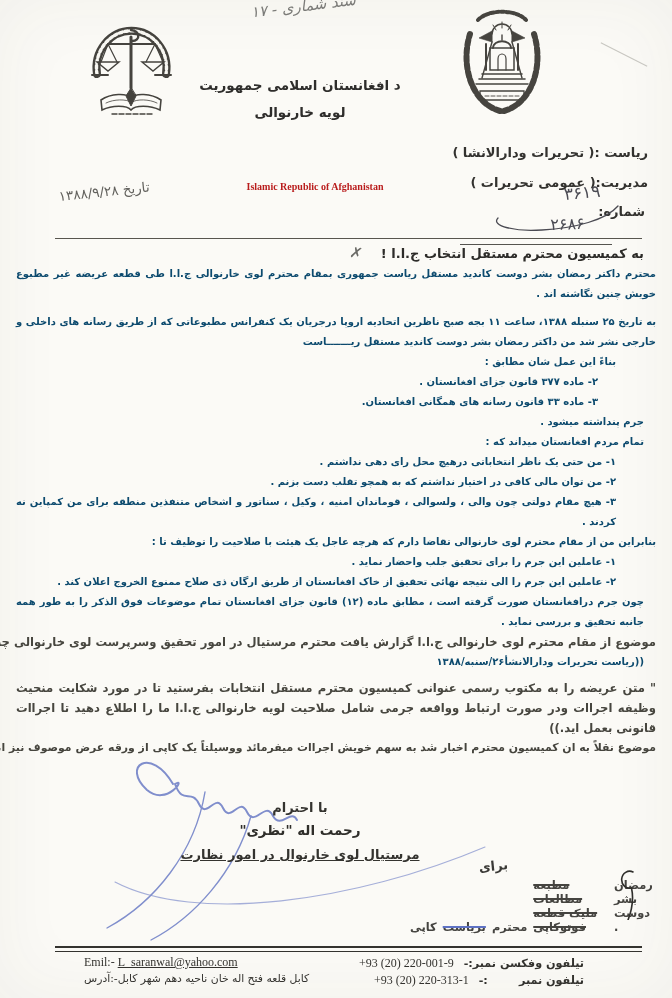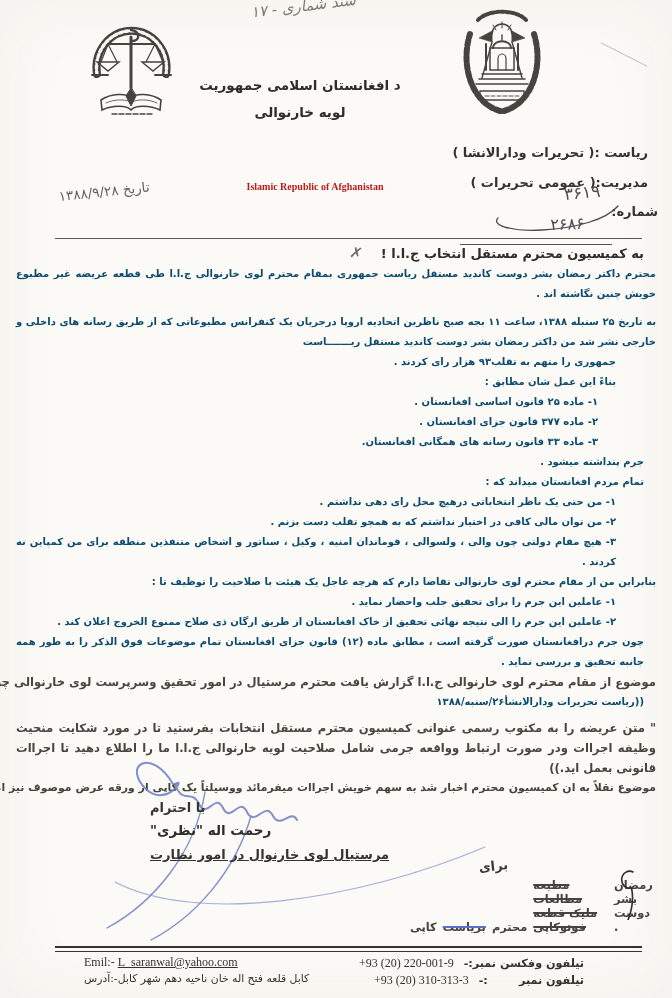--- a/index.html
+++ b/index.html
@@ -8,21 +8,21 @@
   
   .hand{color:#7b7b78;transform-origin:left top;}
   .top-annotation{position:absolute;left:198px;top:10px;width:210px;font-size:15px;letter-spacing:2px;
                   transform:rotate(-7deg);direction:rtl;text-align:center;font-style:italic;}
   .emblem-left{position:absolute;left:84px;top:14px;}
   .emblem-right{position:absolute;left:452px;top:4px;}
   .title-ps{position:absolute;left:185px;top:72px;width:230px;text-align:center;direction:rtl;}
   .title-ps div{font-weight:bold;font-size:13.5px;line-height:27px;color:#2e2d2b;}
   .admin{position:absolute;right:24px;top:138px;width:320px;direction:rtl;text-align:right;}
   .admin .a-line{font-size:13px;font-weight:bold;color:#33322f;line-height:30px;}
-  .shomara{position:absolute;right:14px;top:204px;font-size:13px;font-weight:bold;direction:rtl;color:#33322f;}
+  .shomara{position:absolute;right:27px;top:204px;font-size:13px;font-weight:bold;direction:rtl;color:#33322f;}
   .num-top{position:absolute;right:72px;top:184px;font-size:17px;color:#4b4b53;transform:rotate(-5deg);letter-spacing:2px;}
   .num-curve{position:absolute;right:50px;top:200px;}
   .num-bottom{position:absolute;right:88px;top:215px;font-size:16px;color:#4b4b53;letter-spacing:3px;transform:rotate(-2deg);}
   .num-underline{position:absolute;right:60px;top:244px;width:152px;border-top:1.4px solid #55544f;}
   .date-hand{position:absolute;left:58px;top:188px;width:140px;font-size:13.5px;color:#63625e;
              transform:rotate(-6deg);direction:rtl;text-align:left;letter-spacing:1px;}
   .title-en{position:absolute;left:180px;top:176px;width:270px;text-align:center;
             font-family:"Liberation Serif",serif;font-weight:bold;font-size:10px;line-height:21px;color:#b91c1c;}
   .header-rule{position:absolute;left:55px;right:30px;top:238px;border-top:1.6px solid #58564f;}
   .corner-mark{position:absolute;left:598px;top:54px;width:52px;border-top:1.6px solid #c7c6c0;transform:rotate(27deg);}
@@ -32,21 +32,21 @@
   .para{text-align:justify;text-align-last:right;}
   .i1{padding-right:12px;} .i2{padding-right:40px;} .i3{padding-right:58px;}
   .head-ln{font-size:13px;color:#2d2c29;}
   .light{font-weight:600;font-size:11.6px;color:#47463f;}
   .tiny{font-weight:600;font-size:10.9px;color:#45443d;}
   .nw{white-space:nowrap;}
   .gap8{height:8px;} .gap6{height:6px;}
   .xmark{display:inline-block;margin-left:6px;margin-right:18px;color:#6a6a66;font-size:15px;
          transform:rotate(12deg);font-weight:400;}
   
-  .closing{position:absolute;left:150px;top:800px;width:300px;text-align:left;direction:rtl;}
+  .closing{position:absolute;left:150px;top:800px;width:300px;text-align:center;direction:rtl;}
   .closing .c1{font-size:13px;font-weight:bold;color:#34332f;margin-bottom:7px;}
   .closing .c2{font-size:13.5px;font-weight:bold;color:#2f2e2a;margin-bottom:9px;}
   .closing .c3{font-size:13px;font-weight:bold;color:#34332f;text-decoration:underline;}
   .signature-svg{position:absolute;left:55px;top:732px;pointer-events:none;}
   
   .cc-row{position:absolute;left:410px;right:18px;top:878px;display:flex;gap:6px;align-items:flex-end;
           font-size:11.4px;font-weight:600;color:#454440;direction:ltr;}
   .cc-row .struck{text-decoration:line-through;text-decoration-thickness:2px;}
   .cc-row .struck-blue{text-decoration:line-through;text-decoration-color:#5e72c4;text-decoration-thickness:1.6px;}
   .cc-hand{position:absolute;left:478px;top:860px;font-size:13px;font-weight:bold;color:#3a3936;
@@ -142,23 +142,21 @@
     <div>Islamic Republic of Afghanistan</div>
   </div>
 
   <div class="header-rule"></div>
 
   <div class="body-txt">
     <div class="ln head-ln i1"><span>به کمیسیون محترم مستقل انتخاب ج.ا.ا !</span><span class="xmark">✗</span></div>
     <div class="ln para">محترم داکتر رمضان بشر دوست کاندید مستقل ریاست جمهوری بمقام محترم لوی خارنوالی ج.ا.ا طی قطعه عریضه غیر مطبوع خویش چنین نگاشته اند .</div>
     <div class="gap8"></div>
     <div class="ln para">به تاریخ ۲۵ سنبله ۱۳۸۸، ساعت ۱۱ بجه صبح ناظرین اتحادیه اروپا درجریان یک کنفرانس مطبوعاتی که از طریق رسانه های داخلی و خارجی نشر شد من داکتر رمضان بشر دوست کاندید مستقل ریـــــــاست</div>
-    <div class="ln i2">جمهوری را متهم به تقلب۹۳ هزار رای کردند .</div>
     <div class="ln i2">بناءً این عمل شان مطابق :</div>
-    <div class="ln i3">۱- ماده ۲۵ قانون اساسی افغانستان .</div>
     <div class="ln i3">۲- ماده ۳۷۷ قانون جزای افغانستان .</div>
     <div class="ln i3">۳- ماده ۳۳ قانون رسانه های همگانی افغانستان.</div>
     <div class="ln i1">جرم پنداشته میشود .</div>
     <div class="ln i1">تمام مردم افغانستان میداند که :</div>
     <div class="ln i2">۱- من حتی یک ناظر انتخاباتی درهیچ محل رای دهی نداشتم .</div>
     <div class="ln i2">۲- من توان مالی کافی در اختیار نداشتم که به همچو تقلب دست بزنم .</div>
     <div class="ln i2 para">۳- هیچ مقام دولتی چون والی ، ولسوالی ، قوماندان امنیه ، وکیل ، سناتور و اشخاص متنفذین منطقه برای من کمپاین نه کردند .</div>
     <div class="ln nw">بنابراین من از مقام محترم لوی خارنوالی تقاضا دارم که هرچه عاجل یک هیئت با صلاحیت را توظیف تا :</div>
     <div class="ln i2">۱- عاملین این جرم را برای تحقیق جلب واحضار نماید .</div>
     <div class="ln i2 para">۲- عاملین این جرم را الی نتیجه نهائی تحقیق از خاک افغانستان از طریق ارگان ذی صلاح ممنوع الخروج اعلان کند .</div>
@@ -211,17 +209,17 @@
       <span dir="rtl">کابل قلعه فتح اله خان ناحیه دهم شهر کابل</span>
     </div>
   </div>
   <div class="f-right">
     <div class="p-line">
       <span class="p-label">تیلفون وفکسن نمبر:-</span>
       <span class="ltr">+93 (20) 220-001-9</span>
     </div>
     <div class="p-line">
       <span class="p-label">تیلفون نمبر        :-</span>
-      <span class="ltr">+93 (20) 310-313-3</span>
+      <span class="ltr">+93 (20) 220-313-1</span>
     </div>
   </div>
 
 </div>
 
 </body></html>

